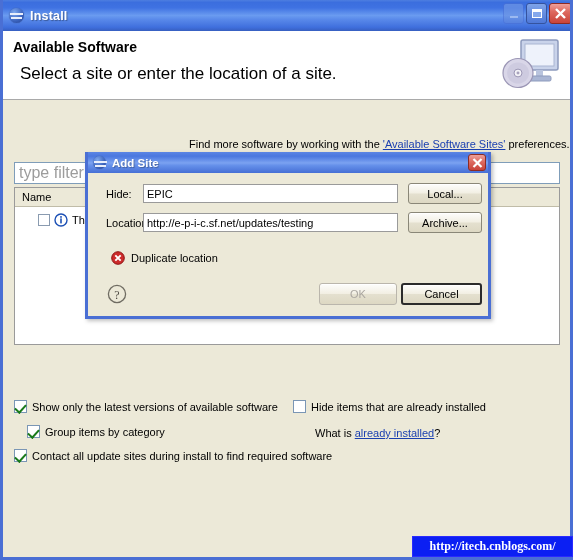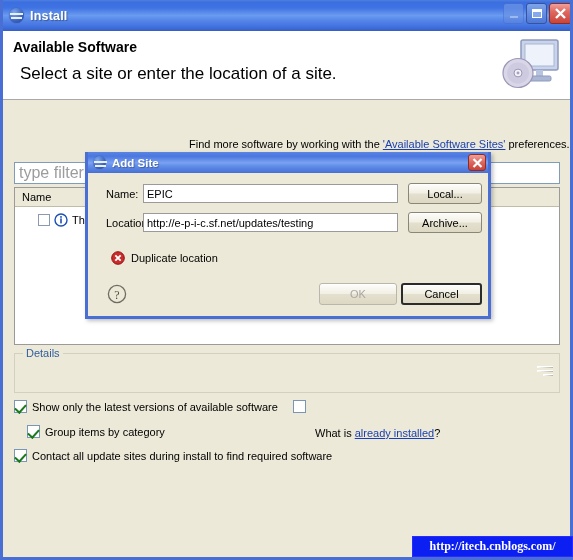--- a/index.html
+++ b/index.html
@@ -364,36 +364,29 @@
           <svg width="14" height="14" viewBox="0 0 14 14">
             <circle cx="7" cy="7" r="6" fill="#ffffff" stroke="#1c50b5" stroke-width="1.4"></circle>
             <rect x="6.2" y="5.4" width="1.6" height="5" fill="#1c50b5"></rect>
             <rect x="6.2" y="3.1" width="1.6" height="1.7" fill="#1c50b5"></rect>
           </svg>
         </span>
         <span class="txt">Th</span>
       </div>
     </div>
 
-    <div class="details">
-      <span class="lg">Details</span>
-      <span class="grip">
-          <i></i>
-          <i></i>
-          <i></i>
-        </span>
-    </div>
 
     <div class="opt" style="left:11px; top:300px;">
       <span class="cb on"></span>
       <span>Show only the latest versions of available software</span>
     </div>
 
     <div class="opt" style="left:290px; top:300px;">
       <span class="cb"></span>
+      <span>Hide items that are already installed</span>
     </div>
 
     <div class="opt" style="left:24px; top:325px;">
       <span class="cb on"></span>
       <span>Group items by category</span>
     </div>
 
     <div class="whatis" style="left:312px; top:327px;">
       <span>What is </span><a href="#">already installed</a><span>?</span>
     </div>
@@ -410,21 +403,21 @@
       <span class="eclipse-glyph" style="width:13px;height:13px;"></span>
       <span class="dt">Add Site</span>
     </div>
     <div id="dlg-close">
       <svg width="11" height="10" viewBox="0 0 11 10">
         <path d="M1.5 1 L9.5 9 M9.5 1 L1.5 9" stroke="#ffffff" stroke-width="2.2" fill="none"></path>
       </svg>
     </div>
 
     <div id="dlg-body">
-      <div class="d-lbl" style="left:18px; top:15px;">Name:</div>
+      <div class="d-lbl" style="left:18px; top:15px;">Hide:</div>
       <div class="d-input" style="left:55px; top:11px; width:255px;">
         <span>EPIC</span>
       </div>
       <div class="d-btn btn" style="left:320px; top:10px;">
         <span>Local...</span>
       </div>
 
       <div class="d-lbl" style="left:18px; top:44px;">Location:</div>
       <div class="d-input" style="left:55px; top:40px; width:255px;">
         <span>http://e-p-i-c.sf.net/updates/testing</span>

